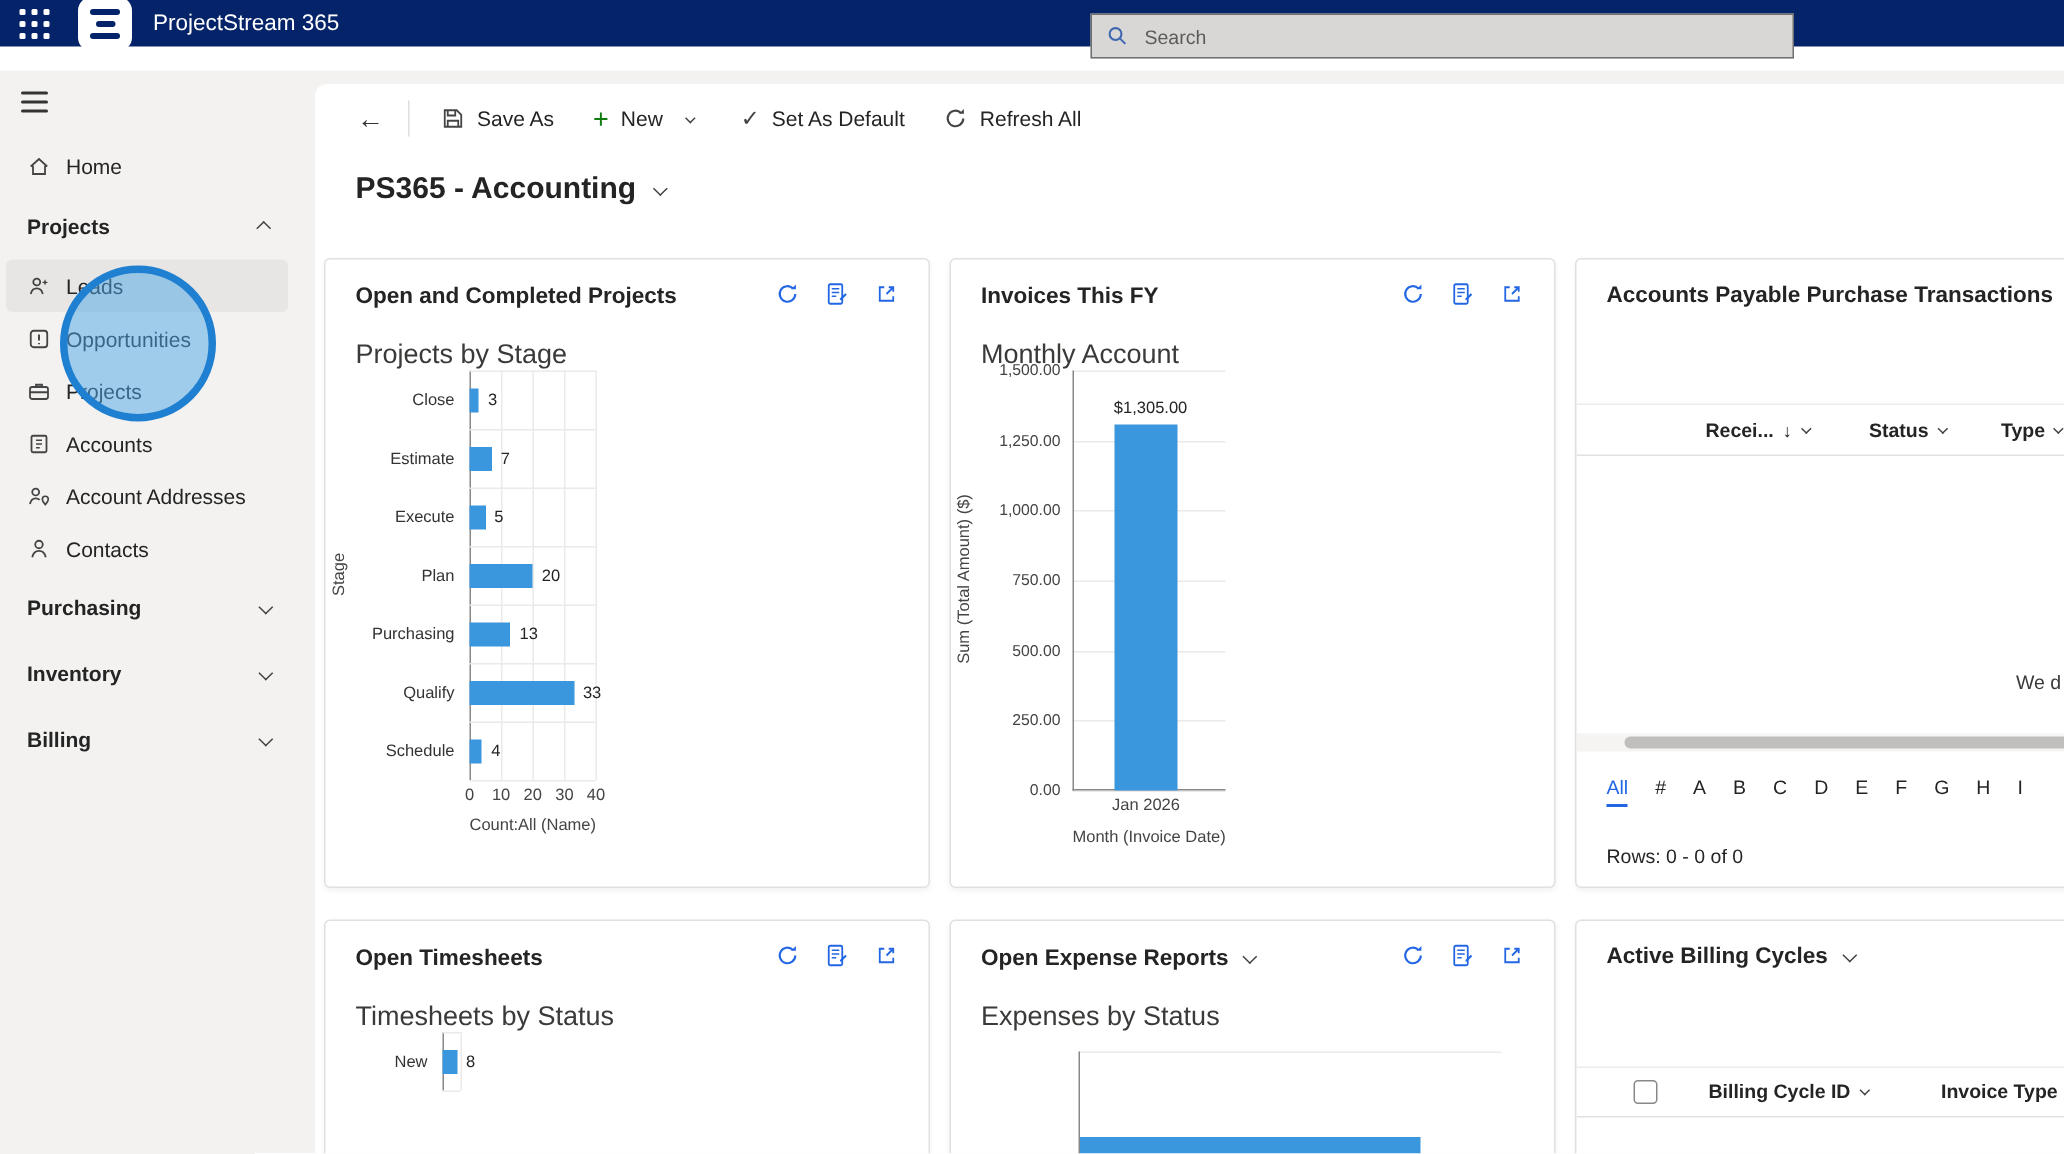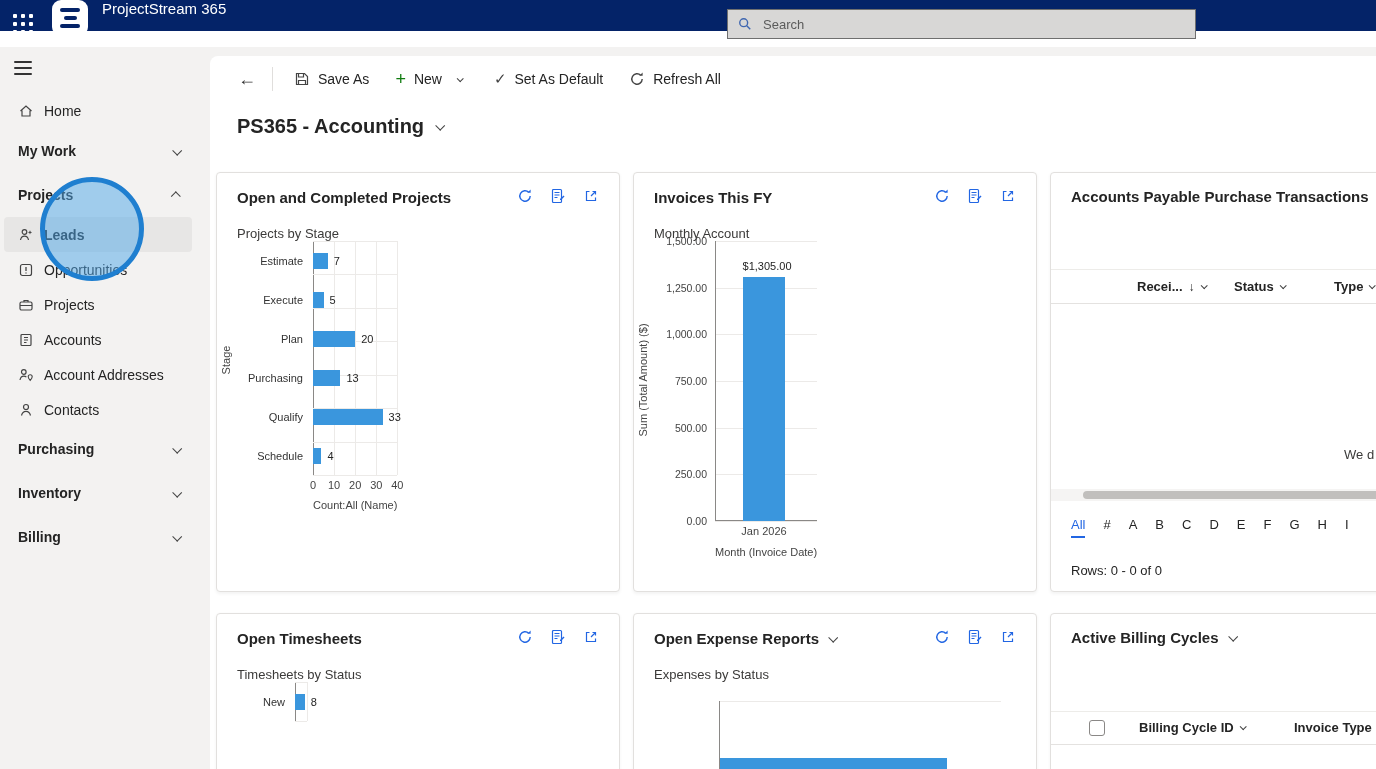--- a/index.html
+++ b/index.html
@@ -1,21 +1,21 @@
 <!DOCTYPE html>
 <html><head>
 <meta charset="utf-8">
 <style>
   * { box-sizing: border-box; }
   html,body { margin:0; padding:0; }
   body { font-family:"Liberation Sans", sans-serif; }
   .screen { position:relative; width:1376px; height:769px; overflow:hidden; background:#fff; }
 
   
-  .topbar { position:absolute; left:0; top:0; width:100%; height:31px; background:#042368; display:flex; z-index:20; }
+  .topbar { position:absolute; left:0; top:0; width:100%; height:31px; background:#042368; display:flex; align-items:center; z-index:20; }
   .waffle { width:46px; height:47px; display:flex; align-items:center; justify-content:center; cursor:pointer; }
   .waffle .grid { display:grid; grid-template-columns:repeat(3,4px); grid-gap:4px; }
   .waffle .grid i { width:4px; height:4px; background:#fff; border-radius:1px; }
   .logo { width:36px; height:36px; background:#fff; border-radius:9px; margin:0 14px 0 6px; position:relative; }
   .logo i { position:absolute; left:8px; height:4px; border-radius:2px; background:#042368; }
   .logo i:nth-child(1){ top:8px; width:20px; }
   .logo i:nth-child(2){ top:16px; width:13px; left:12px; }
   .logo i:nth-child(3){ top:24px; width:20px; }
   .app-title { color:#fff; font-size:15px; }
   .search { position:absolute; left:727px; top:9px; width:469px; height:30px; background:#d8d7d6; border:1px solid #6f6f6f; display:flex; align-items:center; padding:0 10px; }
@@ -26,21 +26,21 @@
   
   .mainbg { position:absolute; left:196px; top:47px; right:0; bottom:0; background:#f3f2f1; }
   .sidebar { position:absolute; left:0; top:47px; width:196px; bottom:0; background:#f3f2f1; z-index:5; font-size:14px; color:#242424; }
   .burger { height:40px; padding:14px 0 0 14px; cursor:pointer; }
   .burger i { display:block; width:18px; height:2px; background:#333; margin-bottom:4px; border-radius:1px; }
   .nav-row { display:flex; align-items:center; gap:10px; padding-left:18px; cursor:pointer; }
   .nav-home { height:36px; margin-top:6px; }
   .nav-group { height:44px; font-weight:700; padding-right:16px; }
   .nav-group .chev { margin-left:auto; }
   .nav-sub { height:35px; }
-  .nav-sub.selected { background:#e7e6e5; border-radius:4px; margin:0 4px; padding-left:14px;font-weight:bold; }
+  .nav-sub.selected { background:#e7e6e5; border-radius:4px; margin:0 4px; padding-left:14px; }
   .nav-row svg { flex:0 0 16px; }
   .chev { display:inline-block; width:7px; height:7px; border-right:1.6px solid #424242; border-bottom:1.6px solid #424242; transform:rotate(45deg) translateY(-1px); }
   .chev.up { transform:rotate(-135deg) translateY(-1px); }
   .chev.sm { width:5px; height:5px; }
 
   
   .sheet { position:absolute; left:210px; top:56px; width:1180px; height:1000px; background:#fff; border-top-left-radius:8px; z-index:1; }
   .cmdbar { display:flex; align-items:center; height:46px; padding-left:20px; font-size:14px; color:#242424; }
   .icon-btn { background:none; border:none; width:34px; height:32px; font-size:18px; color:#333; cursor:pointer; display:flex; align-items:center; justify-content:center; font-family:inherit; }
   .cmd-div { width:1px; height:24px; background:#e0dedc; margin:0 8px; }
@@ -55,21 +55,21 @@
   #card-projects  { left:216px;  top:172px; width:404px; height:420px; }
   #card-invoices  { left:633px;  top:172px; width:404px; height:420px; }
   #card-ap        { left:1050px; top:172px; width:404px; height:420px; }
   #card-timesheets{ left:216px;  top:613px; width:404px; height:300px; }
   #card-expenses  { left:633px;  top:613px; width:404px; height:300px; }
   #card-billing   { left:1050px; top:613px; width:404px; height:300px; }
   .card-hd { display:flex; align-items:center; padding:15px 20px 0 20px; }
   .card-title { font-size:15px; font-weight:700; color:#242424; display:flex; align-items:center; gap:10px; }
   .card-icons { margin-left:auto; display:flex; gap:17px; color:#2266e3; }
   .card-icons .cicon { cursor:pointer; background:none; border:none; padding:0; color:#2266e3; }
-  .card-sub { font-size:13px; color:#3b3a39; margin:19px 20px 0 20px; }
+  .card-sub { font-size:18px; color:#3b3a39; margin:19px 20px 0 20px; }
 
   
   [data-chart] { display:flex; position:absolute; font-size:11px; }
   .chmain { flex:1; min-width:0; }
   .ylab { flex:0 0 18px; position:relative; }
   .ylab span { position:absolute; left:50%; top:44%; transform:translate(-50%,-50%) rotate(-90deg); white-space:nowrap; font-size:11px; color:#444; }
   .hrows { position:relative; }
   .glayer { position:absolute; left:var(--catW,78px); right:0; top:0; bottom:0; }
   .vg { position:absolute; top:0; bottom:0; width:1px; background:#eceae8; }
   .vg.ax { background:#8a8886; }
@@ -159,24 +159,20 @@
         <i></i>
       </div>
 
     <div class="nav-row nav-home">
       <svg width="16" height="16" viewBox="0 0 16 16">
           <path d="M2.5 8 8 3l5.5 5M4 7.5V13h8V7.5" fill="none" stroke="#444" stroke-width="1.2"></path>
         </svg>
       <span>Home</span>
     </div>
 
-    <div class="nav-row nav-group">
-      <span>My Work</span>
-      <span class="chev"></span>
-    </div>
 
     <div class="nav-row nav-group">
       <span>Projects</span>
       <span class="chev up"></span>
     </div>
 
     <div class="nav-row nav-sub selected">
       <svg width="16" height="16" viewBox="0 0 16 16">
           <circle cx="6.5" cy="5" r="2.3" fill="none" stroke="#444" stroke-width="1.2"></circle>
           <path d="M2.5 13c.5-2.5 2-3.8 4-3.8s3.5 1.3 4 3.8" fill="none" stroke="#444" stroke-width="1.2"></path>
@@ -308,20 +304,27 @@
               <div class="hg" style="top:0%"></div>
               <div class="hg" style="top:14.285714285714285%"></div>
               <div class="hg" style="top:28.57142857142857%"></div>
               <div class="hg" style="top:42.857142857142854%"></div>
               <div class="hg" style="top:57.14285714285714%"></div>
               <div class="hg" style="top:71.42857142857143%"></div>
               <div class="hg" style="top:85.71428571428571%"></div>
               <div class="hg" style="top:100%"></div>
             </div>
             <div class="hrow">
+              <div class="hcat">Close</div>
+              <div class="htrack">
+                <div class="hbarEl" style="width:7.5%"></div>
+                <span class="hval">3</span>
+              </div>
+            </div>
+            <div class="hrow">
               <div class="hcat">Estimate</div>
               <div class="htrack">
                 <div class="hbarEl" style="width:17.5%"></div>
                 <span class="hval">7</span>
               </div>
             </div>
             <div class="hrow">
               <div class="hcat">Execute</div>
               <div class="htrack">
                 <div class="hbarEl" style="width:12.5%"></div>
@@ -435,21 +438,21 @@
         <span>Accounts Payable Purchase Transactions</span>
 
       </span>
     </div>
     <div class="grid-hd">
       <span class="grid-col" style="left:86px">
         <span>Recei...</span>
         <span class="sort-arrow">↓</span>
         <span class="chev sm"></span>
       </span>
-      <span class="grid-col" style="left:183px">
+      <span class="grid-col" style="left:195px">
         <span>Status</span>
         <span class="chev sm"></span>
       </span>
       <span class="grid-col" style="left:283px">
         <span>Type</span>
         <span class="chev sm"></span>
       </span>
     </div>
     <div class="empty-text">We d</div>
     <div class="hscroll">

